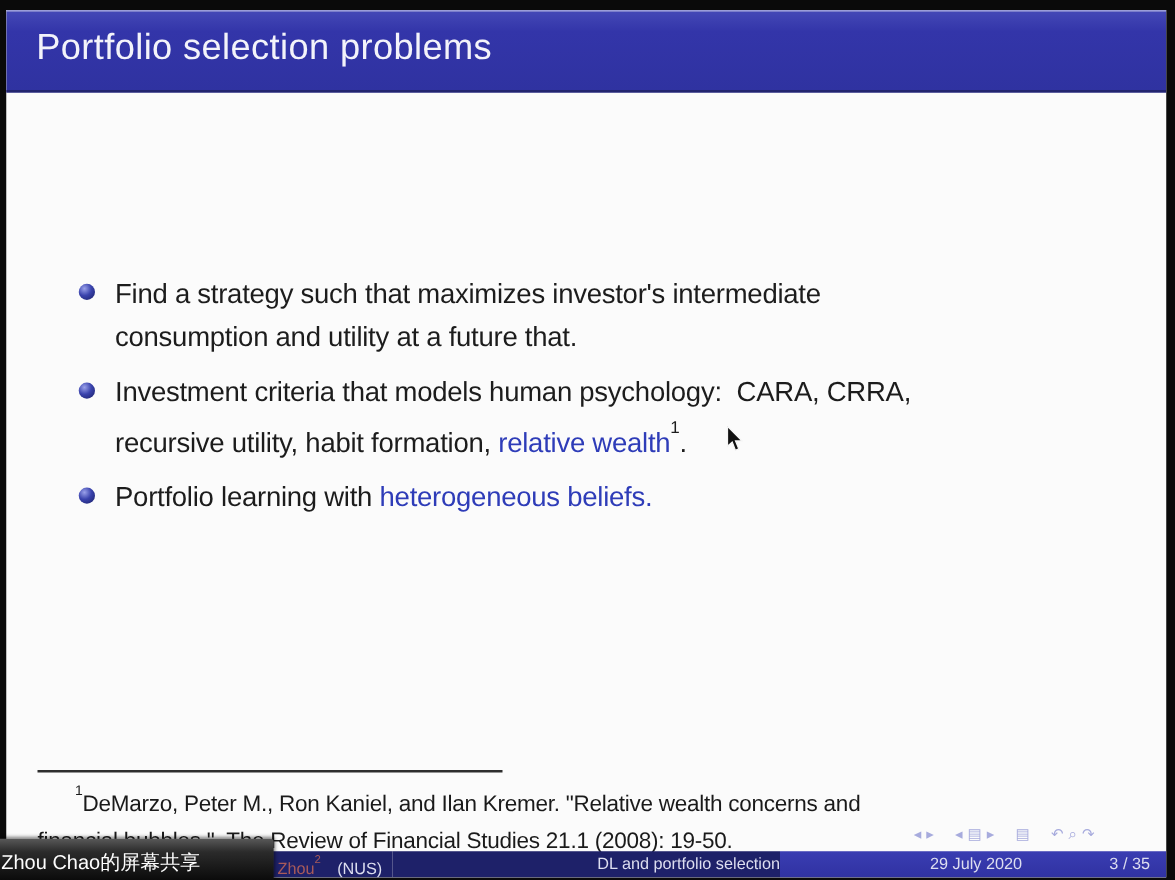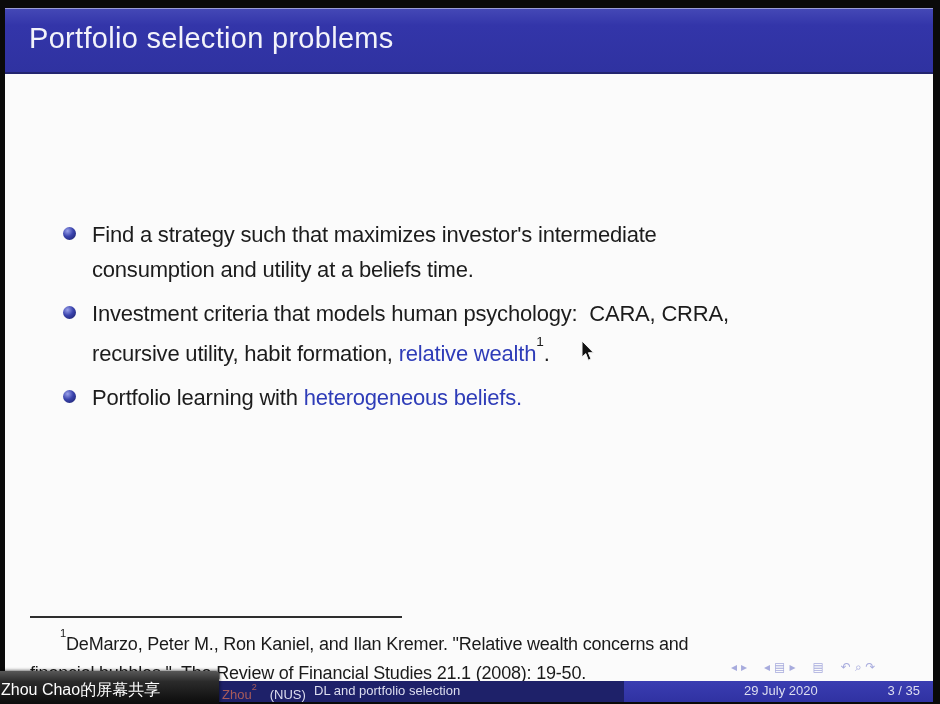--- a/index.html
+++ b/index.html
@@ -48,21 +48,21 @@
     position:absolute; top:650px; left:724px; height:18px;
     display:flex; align-items:center; color:#a7abdd; font-size:12px;
     font-family:"DejaVu Sans",sans-serif;
   }
   .nav span { cursor:pointer; padding:0 2px; }
   .nav .gap { margin-left:13px; }
   
   .footline { position:absolute; left:0; bottom:0; width:928px; height:21px; font-size:13px; }
   .fl-box { position:absolute; top:0; height:21px; line-height:20px; color:#dddef0; }
   .fl-box1 { left:0; width:309px; background:#1e2169; }
-  .fl-box2 { left:309px; width:310px; background:#1e2169; text-align:left; }
+  .fl-box2 { left:309px; width:310px; background:#1e2169; text-align:right; }
   .fl-box3 { left:619px; width:309px; background:linear-gradient(180deg,#3a3db2,#3032a2); }
   .fl-author { position:absolute; left:217px; white-space:nowrap; }
   .author-red { color:#a85a5a; }
   .fl-author sup { font-size:0.7em; position:relative; top:-0.4em; color:#a85a5a; }
   .fl-affil { margin-left:13px; color:#dddef0; }
   .fl-date { position:absolute; left:120px; }
   .fl-page { position:absolute; right:13px; }
   
   .tooltip {
     position:absolute; left:0; bottom:0; width:219px; height:33px; z-index:6;
@@ -80,21 +80,21 @@
 <body>
 
 <div class="screen">
   <div class="slide">
 
     <div class="titlebar">
       <h1>Portfolio selection problems</h1>
     </div>
 
     <ul class="bullets">
-        <li><span class="ball"></span><span class="dark">Find a strategy such that maximizes investor's intermediate</span><br><span class="dark">consumption and utility at a beliefs time.</span></li>
+        <li><span class="ball"></span><span class="dark">Find a strategy such that maximizes investor's intermediate</span><br><span class="dark">consumption and utility at a future that.</span></li>
         <li><span class="ball"></span><span class="dark">Investment criteria that models human psychology:&nbsp; CARA, CRRA,</span><br><span class="dark">recursive utility, habit formation, </span><span class="blue">relative wealth</span><sup class="dark">1</sup><span class="dark">.</span></li>
         <li><span class="ball"></span><span class="dark">Portfolio learning with </span><span class="blue">heterogeneous beliefs.</span></li>
       </ul>
 
     <div class="fnrule"></div>
 
     <div class="footnote">
       <div class="fn-line1"><sup>1</sup><span>DeMarzo, Peter M., Ron Kaniel, and Ilan Kremer. "Relative wealth concerns and</span></div>
       <div class="fn-line2"><span>financial bubbles."&nbsp; The Review of Financial Studies 21.1 (2008): 19-50.</span></div>
     </div>

